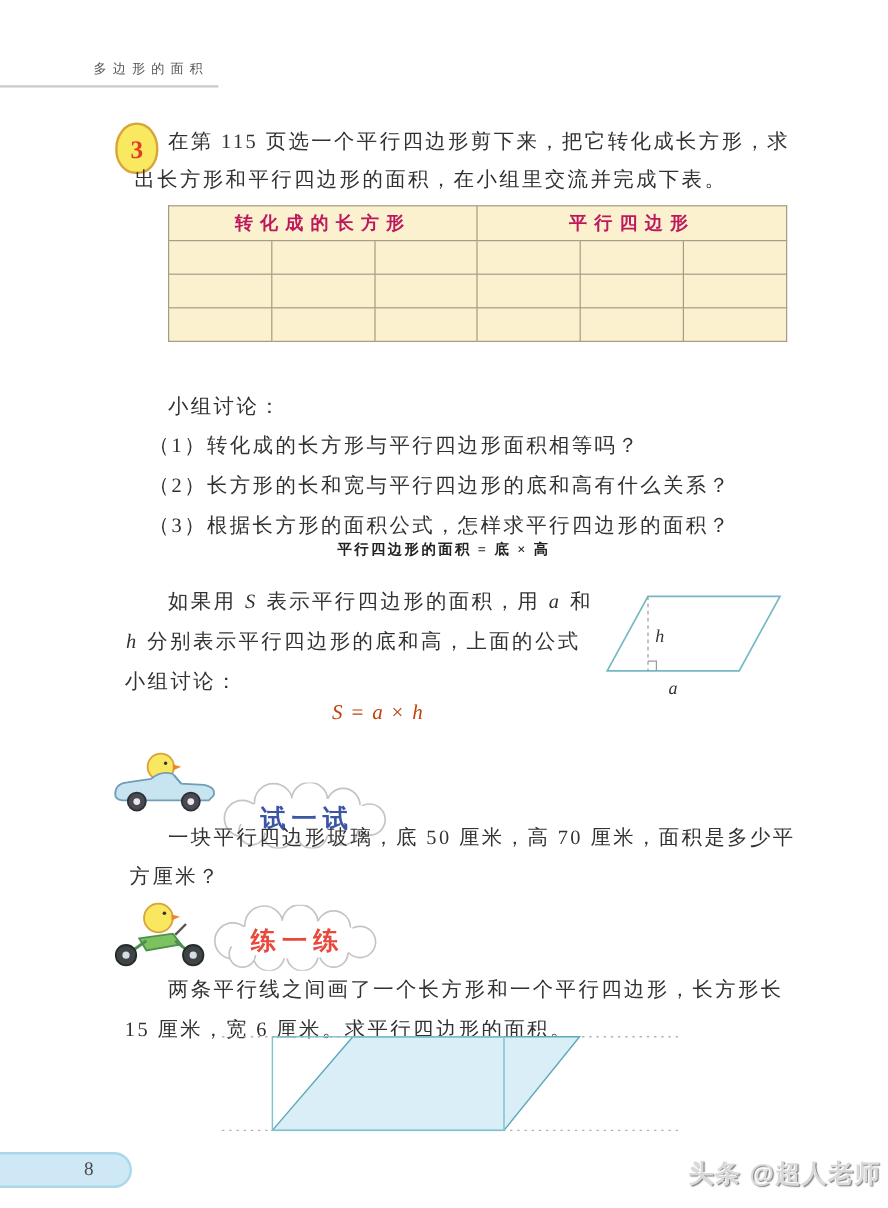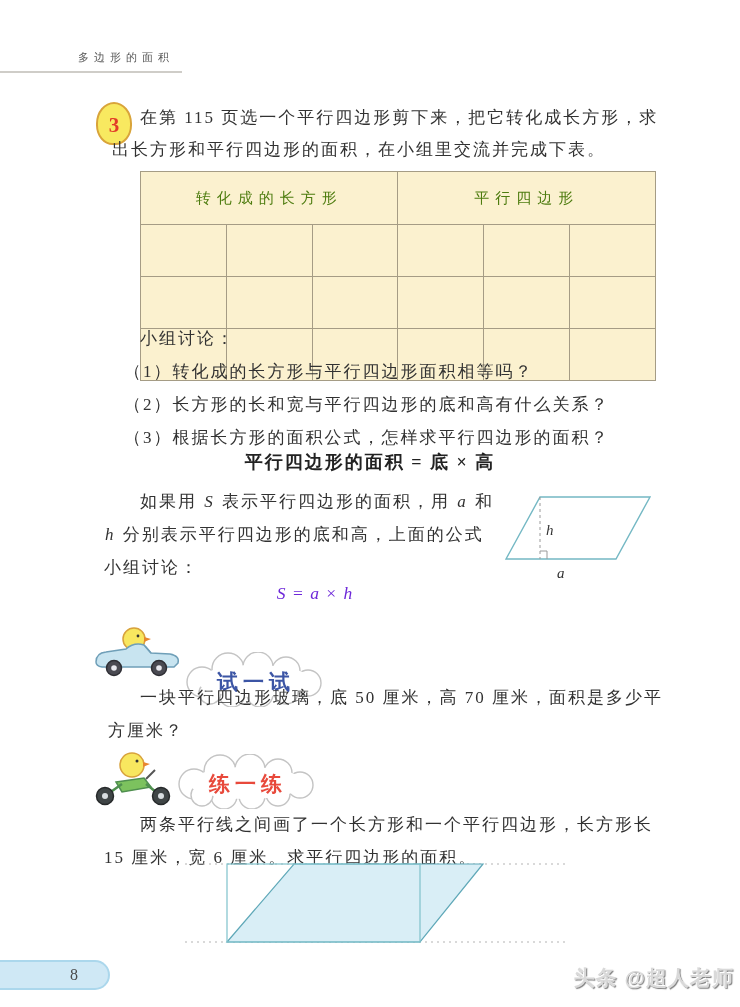--- a/index.html
+++ b/index.html
@@ -16,38 +16,38 @@
   .badge{
     left:96px;top:102px;width:36px;height:43px;background:#f8e960;
     border:2px solid #d9a43a;border-radius:50% 50% 46% 46%;
     color:#e23c28;font-size:21px;font-weight:bold;text-align:center;line-height:43px;
     box-sizing:border-box;
   }
   .bodyline{font-size:17px;letter-spacing:2px;color:#323232;white-space:nowrap;}
   
   .res-table{left:140px;top:171px;border-collapse:collapse;table-layout:fixed;width:516px;
     background:#fbf1cf;border:1px solid #8b8270;}
-  .res-table th,.res-table td{border:1px solid #a59c85;font-weight:normal;color:#4d7c0f;
-    text-align:center;padding:12px;}
+  .res-table th,.res-table td{border:1px solid #a59c85;font-weight:bold;color:#be185d;
+    text-align:center;padding:0;}
   .res-table .grp{height:28px;font-size:15px;letter-spacing:6px;}
   .res-table .colh{height:31px;font-size:15px;letter-spacing:1px;}
   .res-table .empty{height:27px;}
   
   .disc-title{left:140px;top:327px;}
   .disc-0{left:124px;top:360px;}
   .disc-1{left:124px;top:393px;text-align:right;}
   .disc-2{left:124px;top:426px;}
   
   .formula-main{left:0;top:450px;width:740px;text-align:center;font-weight:bold;
-    font-size:18px;letter-spacing:2px;color:#222;}
+    font-size:12px;letter-spacing:2px;color:#222;}
   .deriv-0{left:140px;top:490px;}
   .deriv-1{left:104px;top:523px;}
   .deriv-2{left:104px;top:556px;}
   .formula-letter{left:150px;top:583px;width:330px;text-align:center;font-size:17.5px;
-    letter-spacing:1px;color:#6d28d9;}
+    letter-spacing:1px;color:#c2410c;}
   i.var{font-family:"Liberation Serif","DejaVu Serif",serif;font-style:italic;padding:0 1px;}
   
   .cloud-wrap{width:156px;height:55px;}
   .try-car{left:88px;top:622px;}
   .try-cloud{left:178px;top:652px;text-decoration:underline;}
   .prac-bike{left:88px;top:748px;}
   .prac-cloud{left:170px;top:754px;}
   .try-0{left:140px;top:686px;}
   .try-1{left:108px;top:719px;}
   .prac-0{left:140px;top:813px;}

